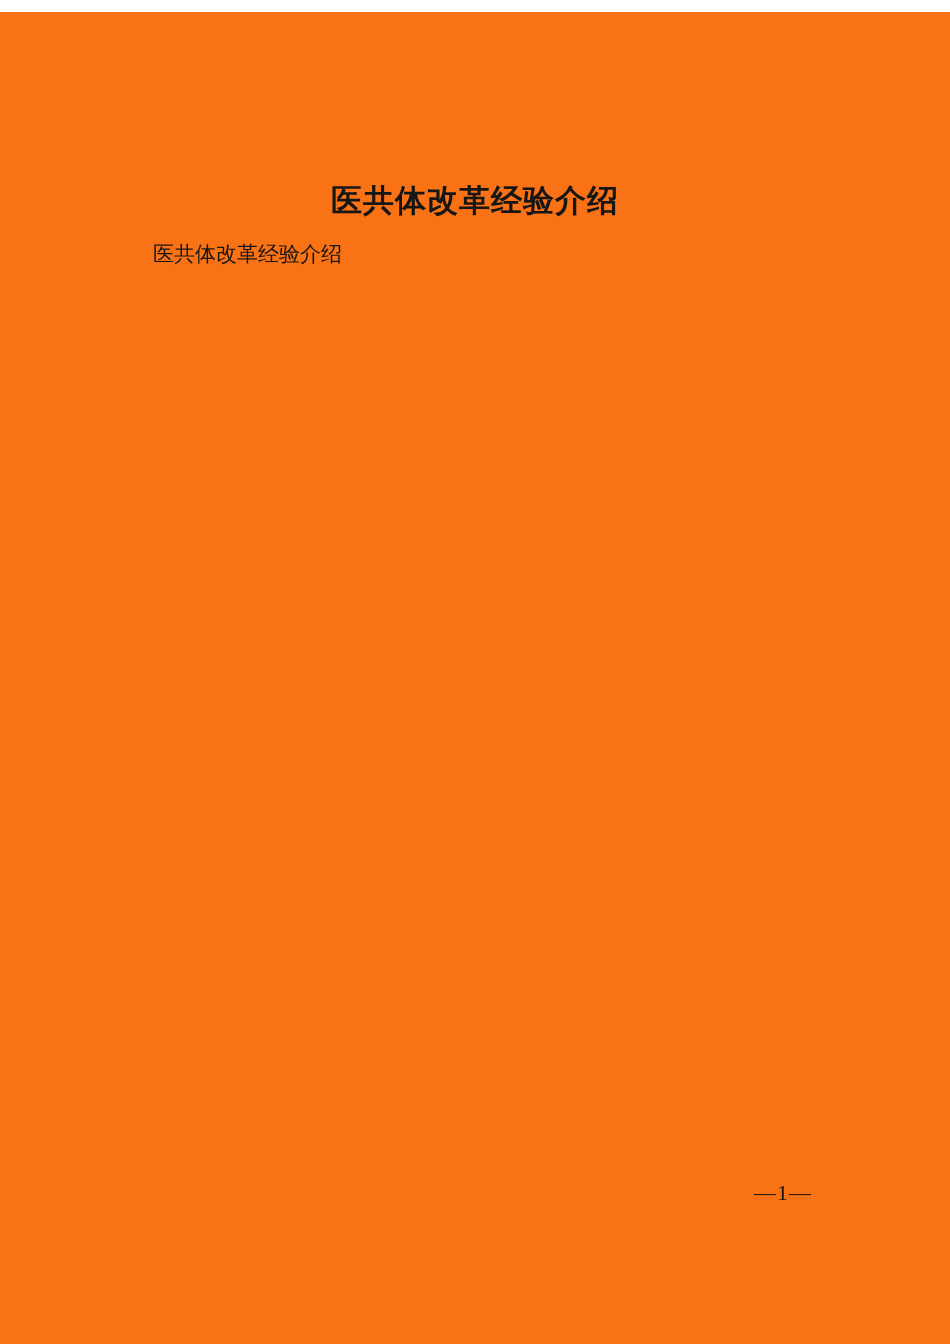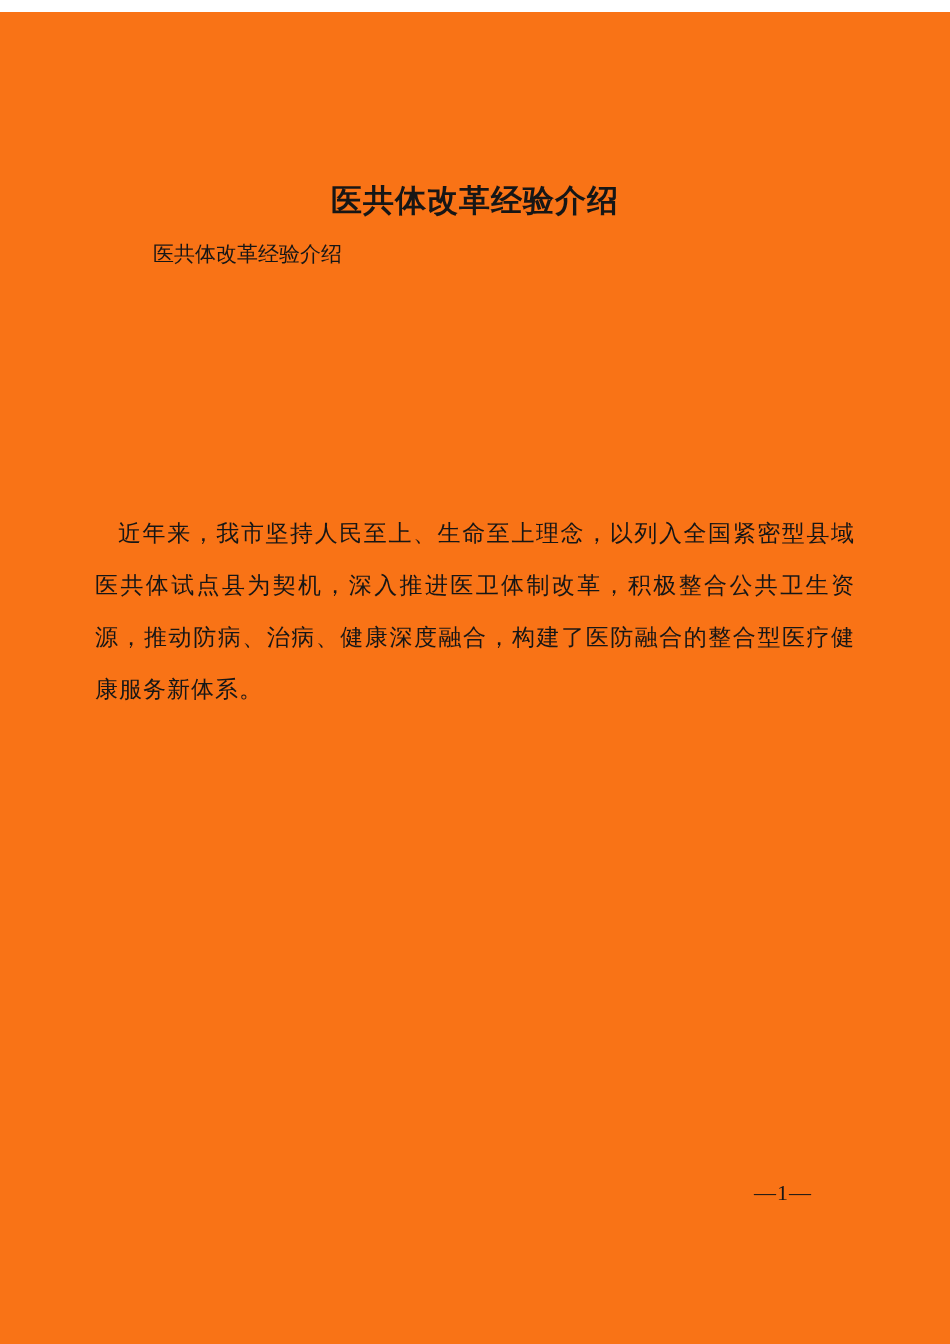--- a/index.html
+++ b/index.html
@@ -58,18 +58,17 @@
 </head>
 <body>
 
 <div class="doc-page">
 
   <h1 class="doc-title">医共体改革经验介绍</h1>
 
   <div class="doc-subtitle">医共体改革经验介绍</div>
 
   <div class="doc-body">
-    <p class="doc-paragraph">近年来，我市坚持人民至上、生命至上理念，以列入全国紧密型县域医共体试点县为契机，深入推进医卫体制改革，积极整合公共卫生资源，推动防病、治病、健康深度融合，构建了医防融合的整合型医疗健康服务新体系。</p>
   </div>
 
   <div class="page-number">—1—</div>
 
 </div>
 
 </body></html>

